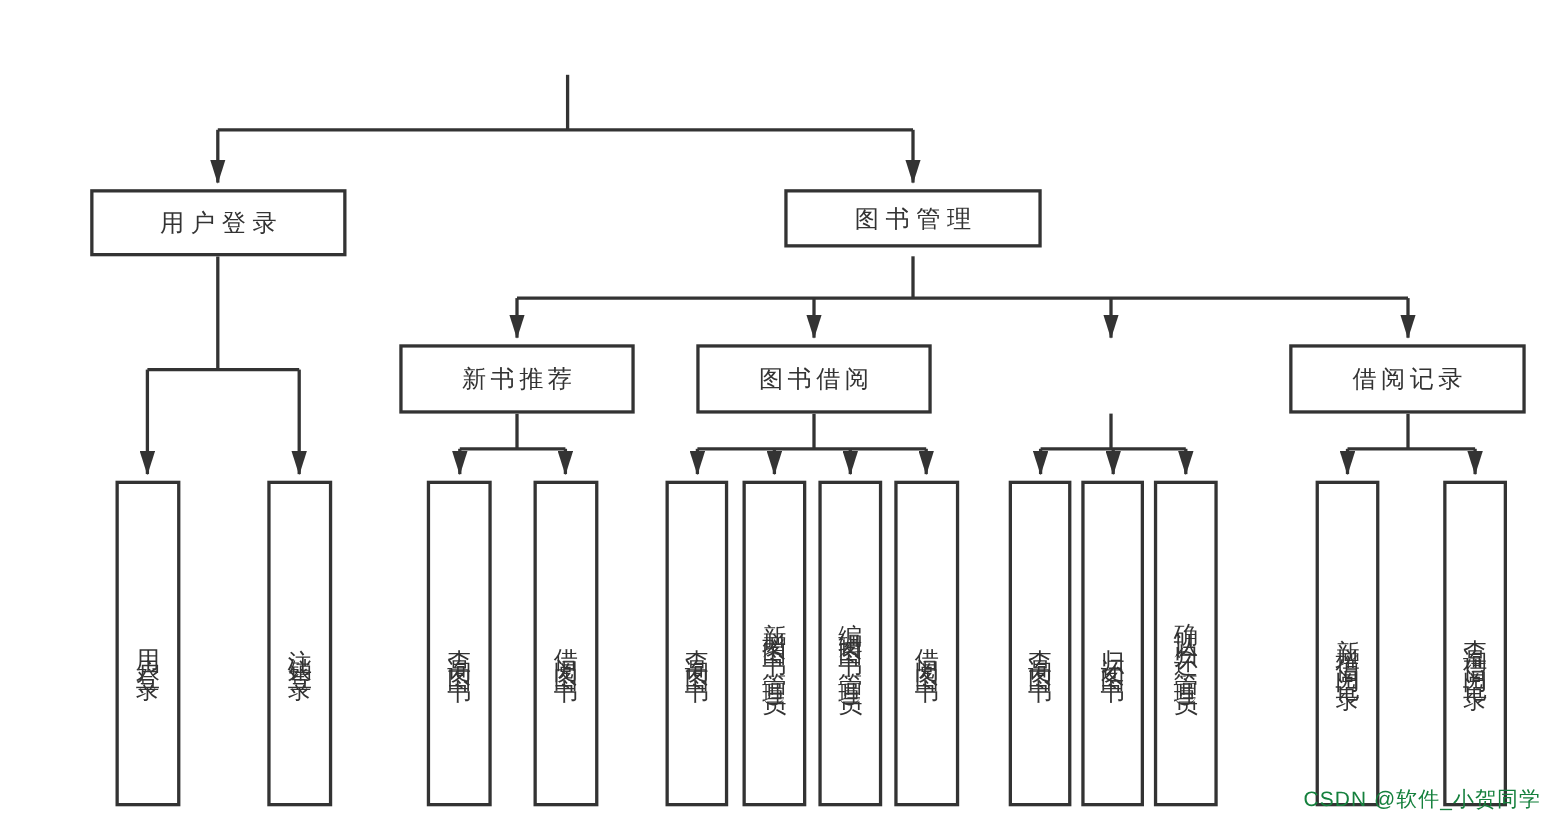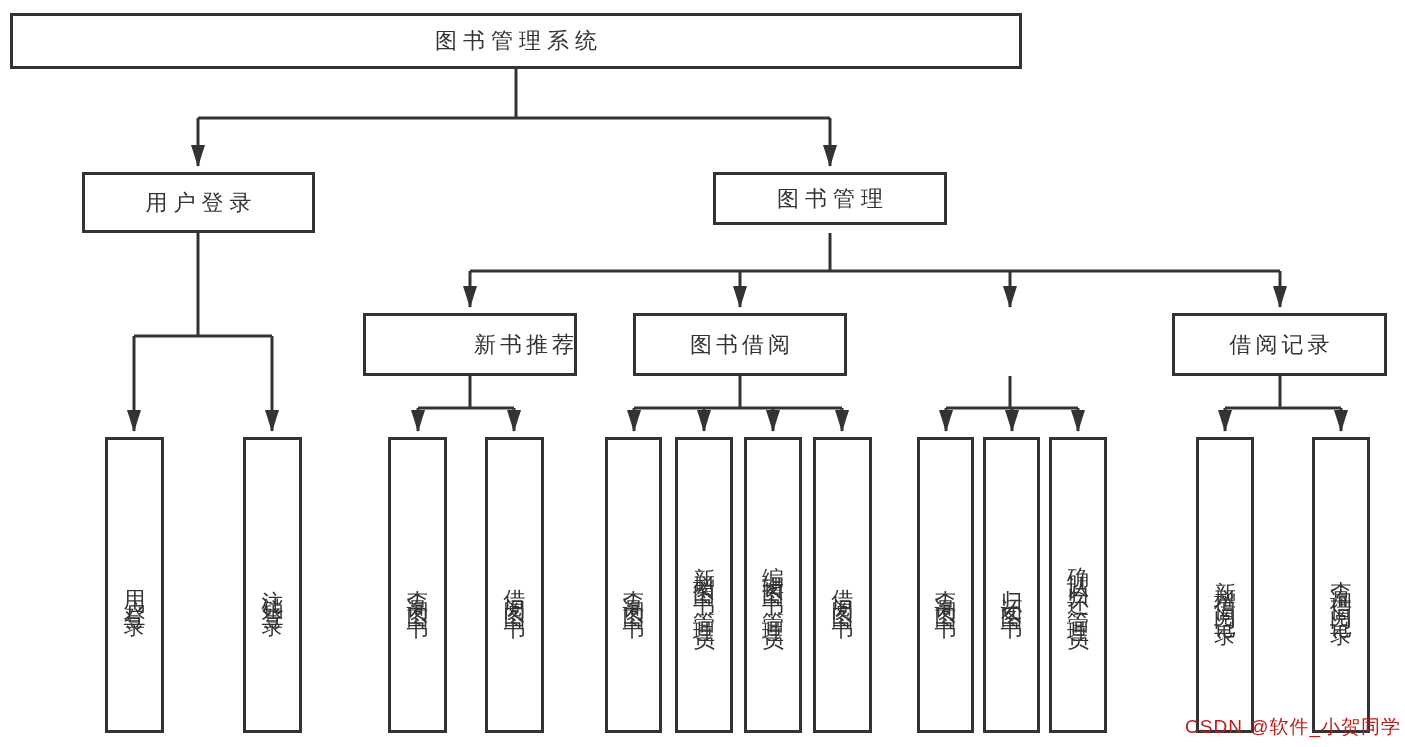--- a/index.html
+++ b/index.html
@@ -48,21 +48,21 @@
     letter-spacing: 9px;
     margin-bottom: -9px;
     white-space: nowrap;
   }
   .watermark {
     position: absolute;
     right: 4px;
     bottom: 7px;
     font-size: 19px;
     letter-spacing: 1px;
-    color: #b91c1c;
+    color: #15803d;
     z-index: 10;
     white-space: nowrap;
   }
 </style>
 </head>
 <body>
 
 <div class="canvas">
 
   <svg class="connectors" viewBox="0 0 1405 747" xmlns="http://www.w3.org/2000/svg">
@@ -120,32 +120,29 @@
     </g>
 
     <g class="wire">
       <path d="M1280 376 V 408"></path>
       <path d="M1225 408 H 1341"></path>
       <path d="M1225 408 V 431" marker-end="url(#arrowhead)"></path>
       <path d="M1341 408 V 431" marker-end="url(#arrowhead)"></path>
     </g>
   </svg>
 
-  <div class="box" style="left:10px; top:13px; width:1012px; height:56px;">
-    <span class="h-label">图书管理系统</span>
-  </div>
 
   <div class="box" style="left:82px; top:172px; width:233px; height:61px;">
     <span class="h-label">用户登录</span>
   </div>
   <div class="box" style="left:713px; top:172px; width:234px; height:53px;">
     <span class="h-label">图书管理</span>
   </div>
 
-  <div class="box lvl3" style="left:363px; top:313px; width:214px; height:63px;justify-content:flex-end;">
+  <div class="box lvl3" style="left:363px; top:313px; width:214px; height:63px;">
     <span class="h-label">新书推荐</span>
   </div>
   <div class="box lvl3" style="left:633px; top:313px; width:214px; height:63px;">
     <span class="h-label">图书借阅</span>
   </div>
   <div class="box lvl3" style="left:1172px; top:313px; width:215px; height:63px;">
     <span class="h-label">借阅记录</span>
   </div>
 
   <div class="box leaf" style="left:105px; width:59px;">

